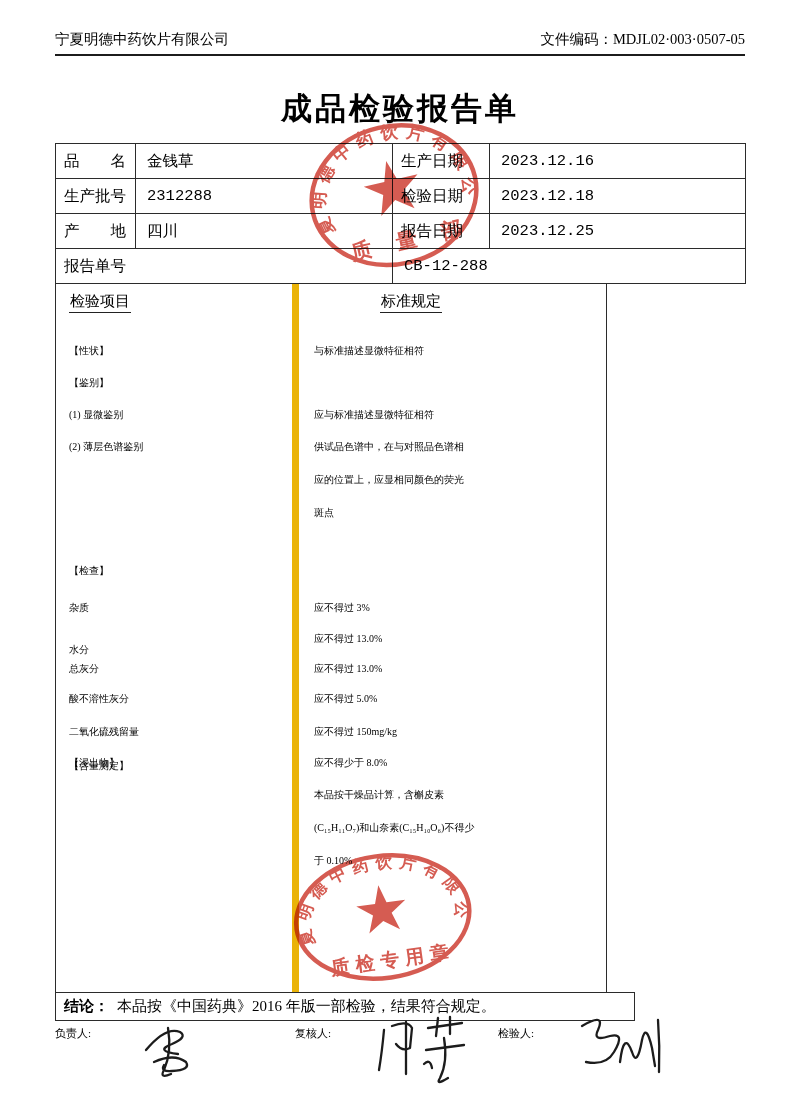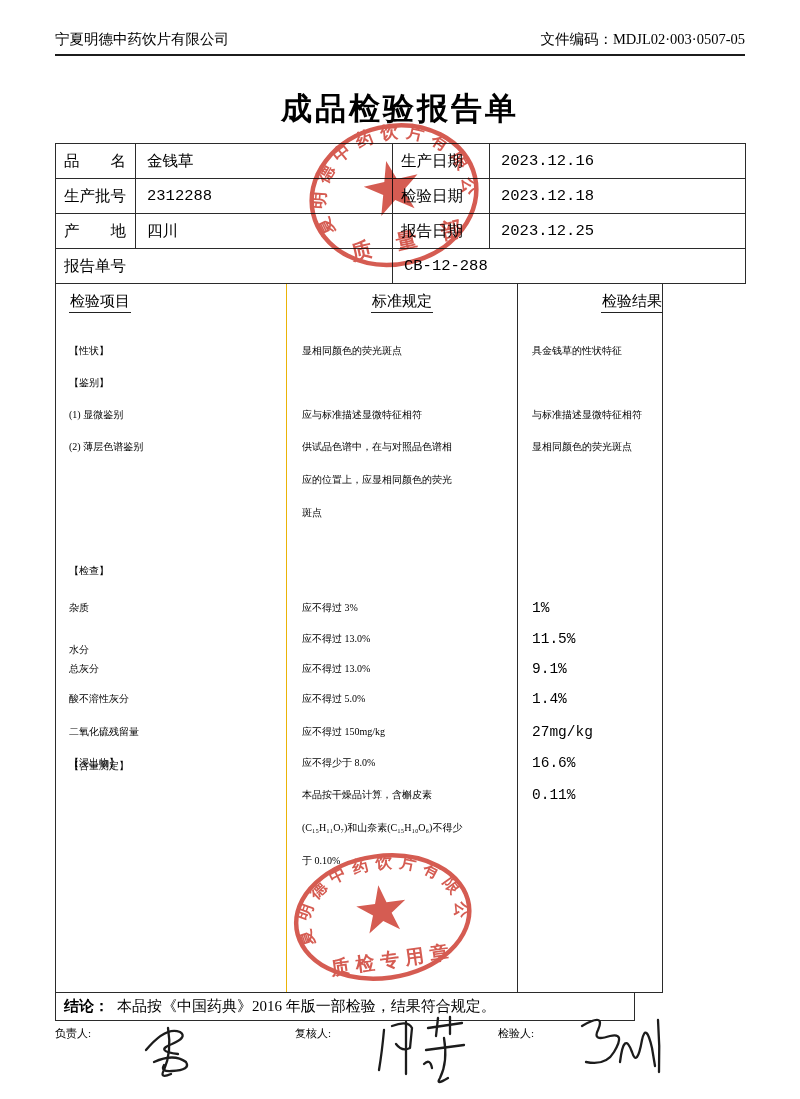--- a/index.html
+++ b/index.html
@@ -10,24 +10,24 @@
   .mono{font-family:"Liberation Mono","DejaVu Sans Mono",monospace;}
   
   .hdr{position:absolute;left:55px;top:30px;width:690px;display:flex;justify-content:space-between;font-size:14.5px;}
   .hdr-rule{position:absolute;left:55px;top:54px;width:690px;border-top:2px solid #1c1c1c;}
   .title{position:absolute;left:0;top:88px;width:800px;text-align:center;font-size:31px;font-weight:bold;letter-spacing:3px;}
   
   table.info{position:absolute;left:55px;top:143px;border-collapse:collapse;table-layout:fixed;width:690px;}
   table.info td{border:1px solid #2b2b2b;height:34px;font-size:15.5px;padding:0 0 0 8px;vertical-align:middle;}
   table.info td.val{padding-left:11px;}
   
-  .main{position:absolute;left:55px;top:283px;width:608px;height:710px;border:1px solid #2b2b2b;box-sizing:border-box;}
+  .main{position:absolute;left:55px;top:283px;width:552px;height:710px;border:1px solid #2b2b2b;box-sizing:border-box;}
   .col{position:absolute;top:0;height:100%;box-sizing:border-box;}
   .col1{left:0;width:230px;}
-  .col2{left:230px;width:231px;border-left:1px solid #eab308;}
+  .col2{left:236px;width:231px;border-left:7px solid #eab308;}
   .col3{left:461px;width:229px;border-left:1px solid #2b2b2b;}
   .thead{position:absolute;top:8px;width:100%;font-size:15px;}
   .thead span{border-bottom:1px solid #222;padding:0 1px 3px 1px;}
   .thead.left{padding-left:13px;box-sizing:border-box;}
   .thead.center{text-align:center;}
   .tline{position:absolute;font-size:10px;line-height:20px;white-space:nowrap;}
   .col1 .tline{left:13px;}
   .col2 .tline{left:15px;}
   .col3 .tline{left:14px;}
   .tline.mono{font-size:14.5px;}
@@ -100,47 +100,34 @@
         <div class="tline" style="top: 314px;">杂质</div>
         <div class="tline" style="top: 356px;">水分</div>
         <div class="tline" style="top: 375px;">总灰分</div>
         <div class="tline" style="top: 405px;">酸不溶性灰分</div>
         <div class="tline" style="top: 438px;">二氧化硫残留量</div>
         <div class="tline" style="top: 469px;">【浸出物】</div>
         <div class="tline" style="top: 472px;">【含量测定】</div>
       </div>
     <div class="col col2">
       <div class="thead center"><span>标准规定</span></div>
-    <div class="tline" style="top: 57px;">显相同颜色的荧光斑点</div>
+    <div class="tline" style="top: 57px;">与标准描述显微特征相符</div>
         <div class="tline" style="top: 121px;">应与标准描述显微特征相符</div>
         <div class="tline" style="top: 153px;">供试品色谱中，在与对照品色谱相</div>
         <div class="tline" style="top: 186px;">应的位置上，应显相同颜色的荧光</div>
         <div class="tline" style="top: 219px;">斑点</div>
         <div class="tline" style="top: 314px;">应不得过 3%</div>
         <div class="tline" style="top: 345px;">应不得过 13.0%</div>
         <div class="tline" style="top: 375px;">应不得过 13.0%</div>
         <div class="tline" style="top: 405px;">应不得过 5.0%</div>
         <div class="tline" style="top: 438px;">应不得过 150mg/kg</div>
         <div class="tline" style="top: 469px;">应不得少于 8.0%</div>
         <div class="tline" style="top: 534px;">(C₁₅H₁₁O₇)和山奈素(C₁₅H₁₀O₆)不得少</div>
         <div class="tline" style="top: 501px;">本品按干燥品计算，含槲皮素</div>
         <div class="tline" style="top: 567px;">于 0.10%</div>
-      </div>
-    <div class="col col3">
-      <div class="thead center"><span>检验结果</span></div>
-    <div class="tline" style="top: 57px;">具金钱草的性状特征</div>
-        <div class="tline" style="top: 121px;">与标准描述显微特征相符</div>
-        <div class="tline" style="top: 153px;">显相同颜色的荧光斑点</div>
-        <div class="tline mono" style="top: 314px;">1%</div>
-        <div class="tline mono" style="top: 345px;">11.5%</div>
-        <div class="tline mono" style="top: 375px;">9.1%</div>
-        <div class="tline mono" style="top: 405px;">1.4%</div>
-        <div class="tline mono" style="top: 438px;">27mg/kg</div>
-        <div class="tline mono" style="top: 469px;">16.6%</div>
-        <div class="tline mono" style="top: 501px;">0.11%</div>
       </div>
   </div>
 
   <div class="conclusion">
     <b>结论：</b>
     <span>本品按《中国药典》2016 年版一部检验，结果符合规定。</span>
   </div>
 
   <div class="sig-label" style="left:55px">负责人:</div>
   <div class="sig-label" style="left:295px">复核人:</div>

